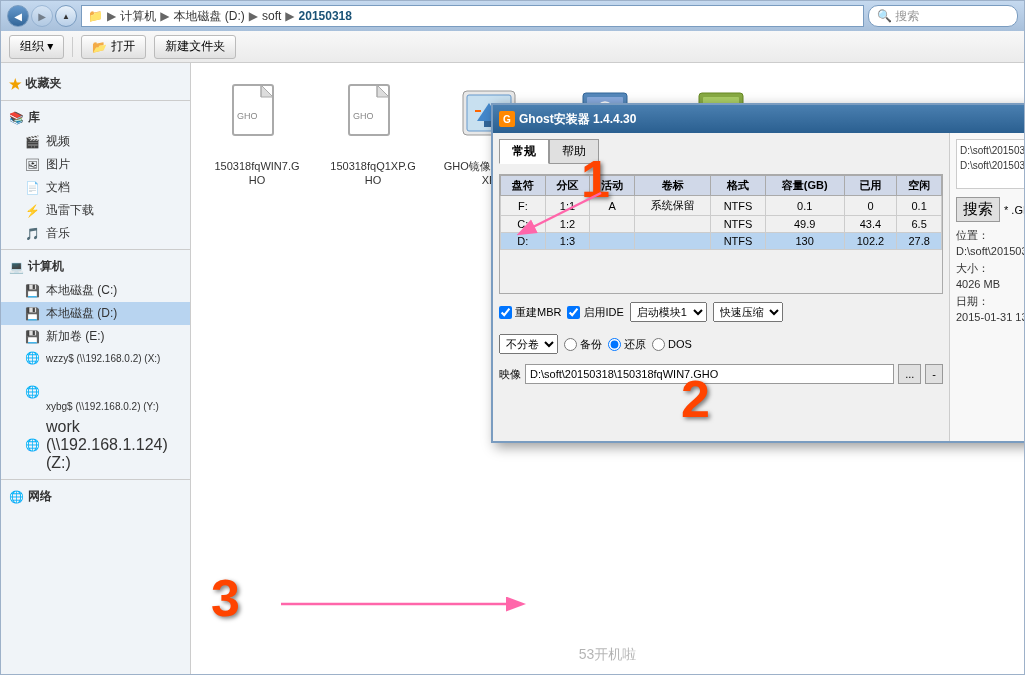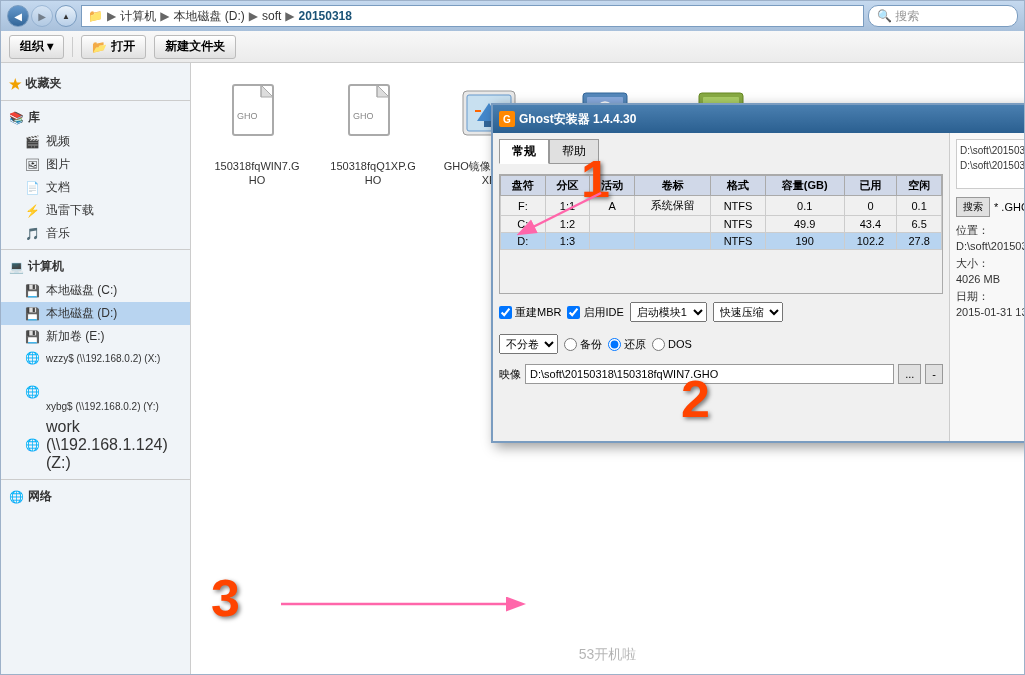--- a/index.html
+++ b/index.html
@@ -19,21 +19,21 @@
     .addr-part { color: #333; }
     .addr-part.current { color: #1a5276; font-weight: bold; }
     .search-box { width: 150px; height: 22px; background: white; border: 1px solid #7a9cc0; border-radius: 10px; padding: 0 8px; font-size: 12px; display: flex; align-items: center; color: #999; }
 
     
     .menu-bar { height: 24px; background: #f0f0f0; border-bottom: 1px solid #ccc; display: flex; align-items: center; padding: 0 8px; gap: 12px; }
     .menu-item { font-size: 12px; color: #333; cursor: pointer; padding: 2px 4px; }
 
     
     .toolbar { height: 32px; background: linear-gradient(to bottom, #f8f8f8, #ebebeb); border-bottom: 1px solid #ccc; display: flex; align-items: center; padding: 0 8px; gap: 8px; }
-    .toolbar-btn { height: 24px; padding: 0 10px; background: linear-gradient(to bottom, #fff, #e0e0e0); border: 1px solid #bbb; border-radius: 3px; cursor: pointer; font-size: 12px; display: flex; align-items: center; gap: 4px; font-weight: bold; }
+    .toolbar-btn { height: 24px; padding: 0 10px; background: linear-gradient(to bottom, #fff, #e0e0e0); border: 1px solid #bbb; border-radius: 3px; cursor: pointer; font-size: 12px; display: flex; align-items: center; gap: 4px; }
     .organize-btn { display: flex; align-items: center; gap: 4px; }
 
     
     .main-content { flex: 1; display: flex; overflow: hidden; }
 
     
     .sidebar { width: 190px; background: #f0f4f8; border-right: 1px solid #ccc; overflow-y: auto; padding: 8px 0; flex-shrink: 0; }
     .sidebar-section { margin-bottom: 4px; }
     .sidebar-section-title { padding: 4px 8px; font-size: 12px; font-weight: bold; color: #333; display: flex; align-items: center; gap: 4px; cursor: pointer; }
     .sidebar-item { padding: 3px 8px 3px 24px; font-size: 12px; color: #333; cursor: pointer; display: flex; align-items: center; gap: 6px; }
@@ -66,21 +66,21 @@
     .ghost-options { display: flex; flex-wrap: wrap; gap: 6px; padding: 4px 0; align-items: center; font-size: 11px; }
     .ghost-checkbox { display: flex; align-items: center; gap: 3px; }
     .ghost-radio { display: flex; align-items: center; gap: 3px; }
     .ghost-select { font-size: 11px; height: 20px; padding: 0 2px; }
     .ghost-path-row { display: flex; align-items: center; gap: 4px; font-size: 11px; padding: 2px 0; }
     .ghost-path-input { flex: 1; height: 20px; border: 1px solid #999; padding: 0 4px; font-size: 11px; background: white; }
     .ghost-path-btn { height: 20px; padding: 0 6px; border: 1px solid #999; background: #e0e0e0; font-size: 11px; cursor: pointer; }
     .ghost-execute-btn { width: 100%; height: 42px; background: linear-gradient(to bottom, #e8e8e8, #c8c8c8); border: 2px solid #999; font-size: 22px; font-weight: bold; cursor: pointer; letter-spacing: 12px; margin-top: 4px; }
     .ghost-right-files { font-size: 10px; color: #333; word-break: break-all; line-height: 1.5; margin-bottom: 8px; border: 1px solid #ccc; background: white; padding: 3px; min-height: 50px; }
     .ghost-right-controls { display: flex; align-items: center; gap: 4px; margin-bottom: 6px; }
-    .ghost-search-btn { padding: 2px 6px; border: 1px solid #999; background: #e0e0e0; font-size: 10px; cursor: pointer; }
+    .ghost-search-btn { padding: 2px 6px; border: 1px solid #999; background: #e0e0e0; font-size: 15px; cursor: pointer; }
     .ghost-right-label { font-size: 11px; color: #333; margin-bottom: 2px; }
     .ghost-right-value { font-size: 11px; color: #333; margin-bottom: 4px; word-break: break-all; }
 
     
     .annotation-num { position: absolute; font-size: 48px; font-weight: bold; color: #ff4400; text-shadow: 2px 2px 4px rgba(0,0,0,0.5); z-index: 200; line-height: 1; }
 
     
     .table-scroll { flex: 1; overflow-y: auto; }
 
     .divider-line { height: 1px; background: #ccc; margin: 4px 0; }
@@ -333,21 +333,21 @@
                       <td>49.9</td>
                       <td>43.4</td>
                       <td>6.5</td>
                     </tr>
                     <tr class="selected">
                       <td>D:</td>
                       <td>1:3</td>
                       <td></td>
                       <td></td>
                       <td>NTFS</td>
-                      <td>190</td>
+                      <td>130</td>
                       <td>102.2</td>
                       <td>27.8</td>
                     </tr>
                   </tbody>
               </table>
             </div>
 
             <div class="ghost-options">
               <label class="ghost-checkbox">
                 <input type="checkbox" checked="" style="">

